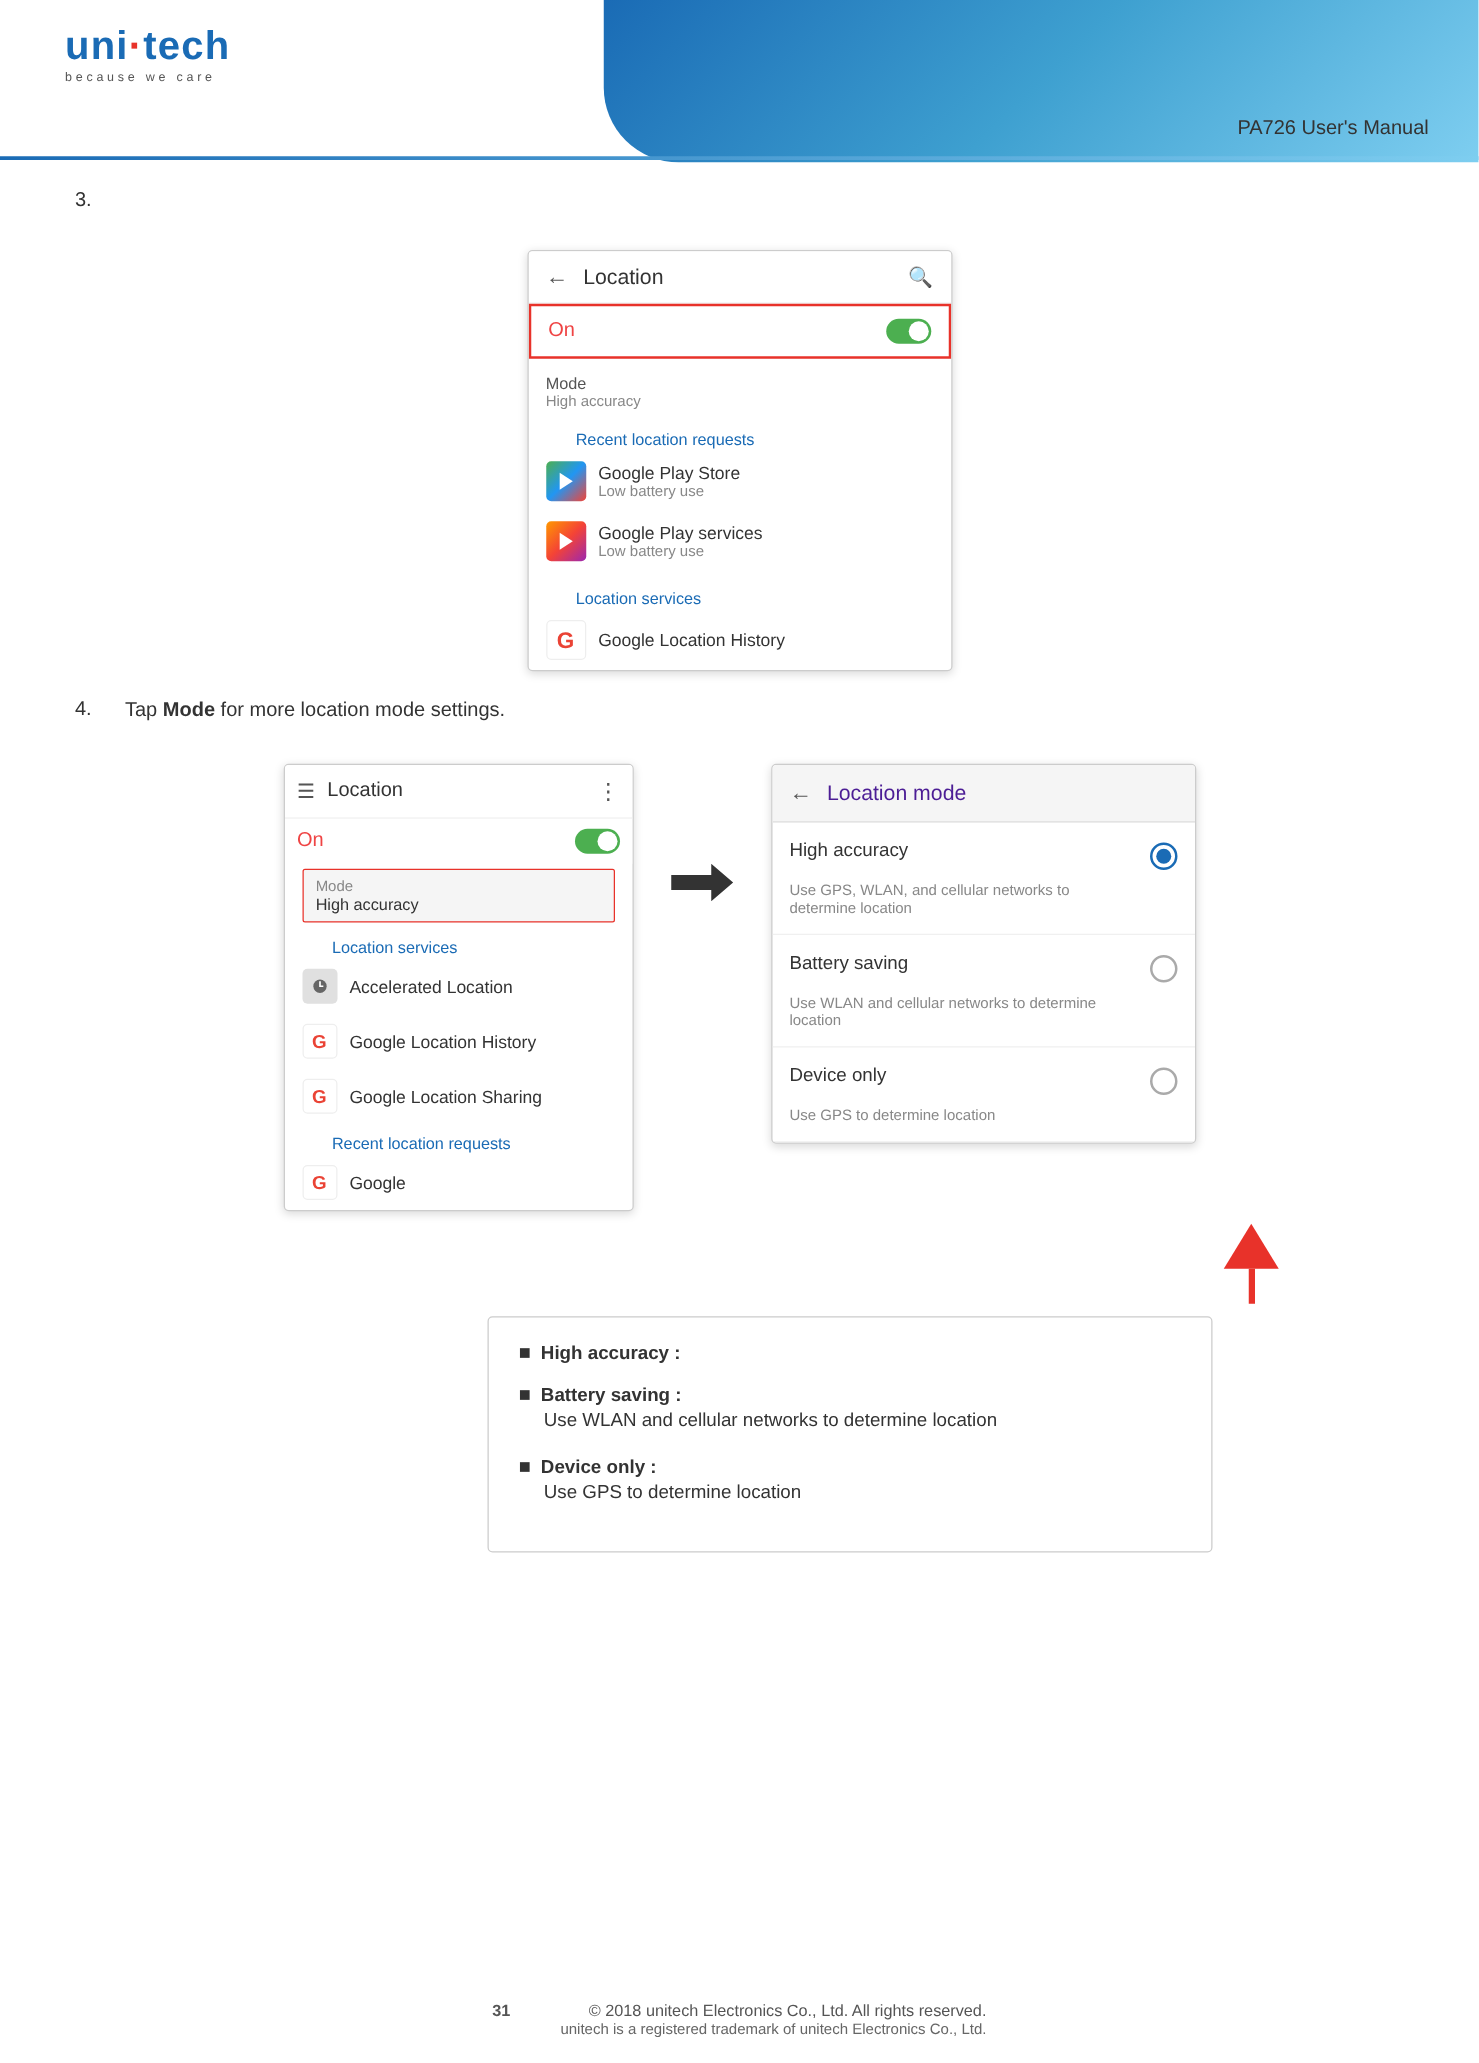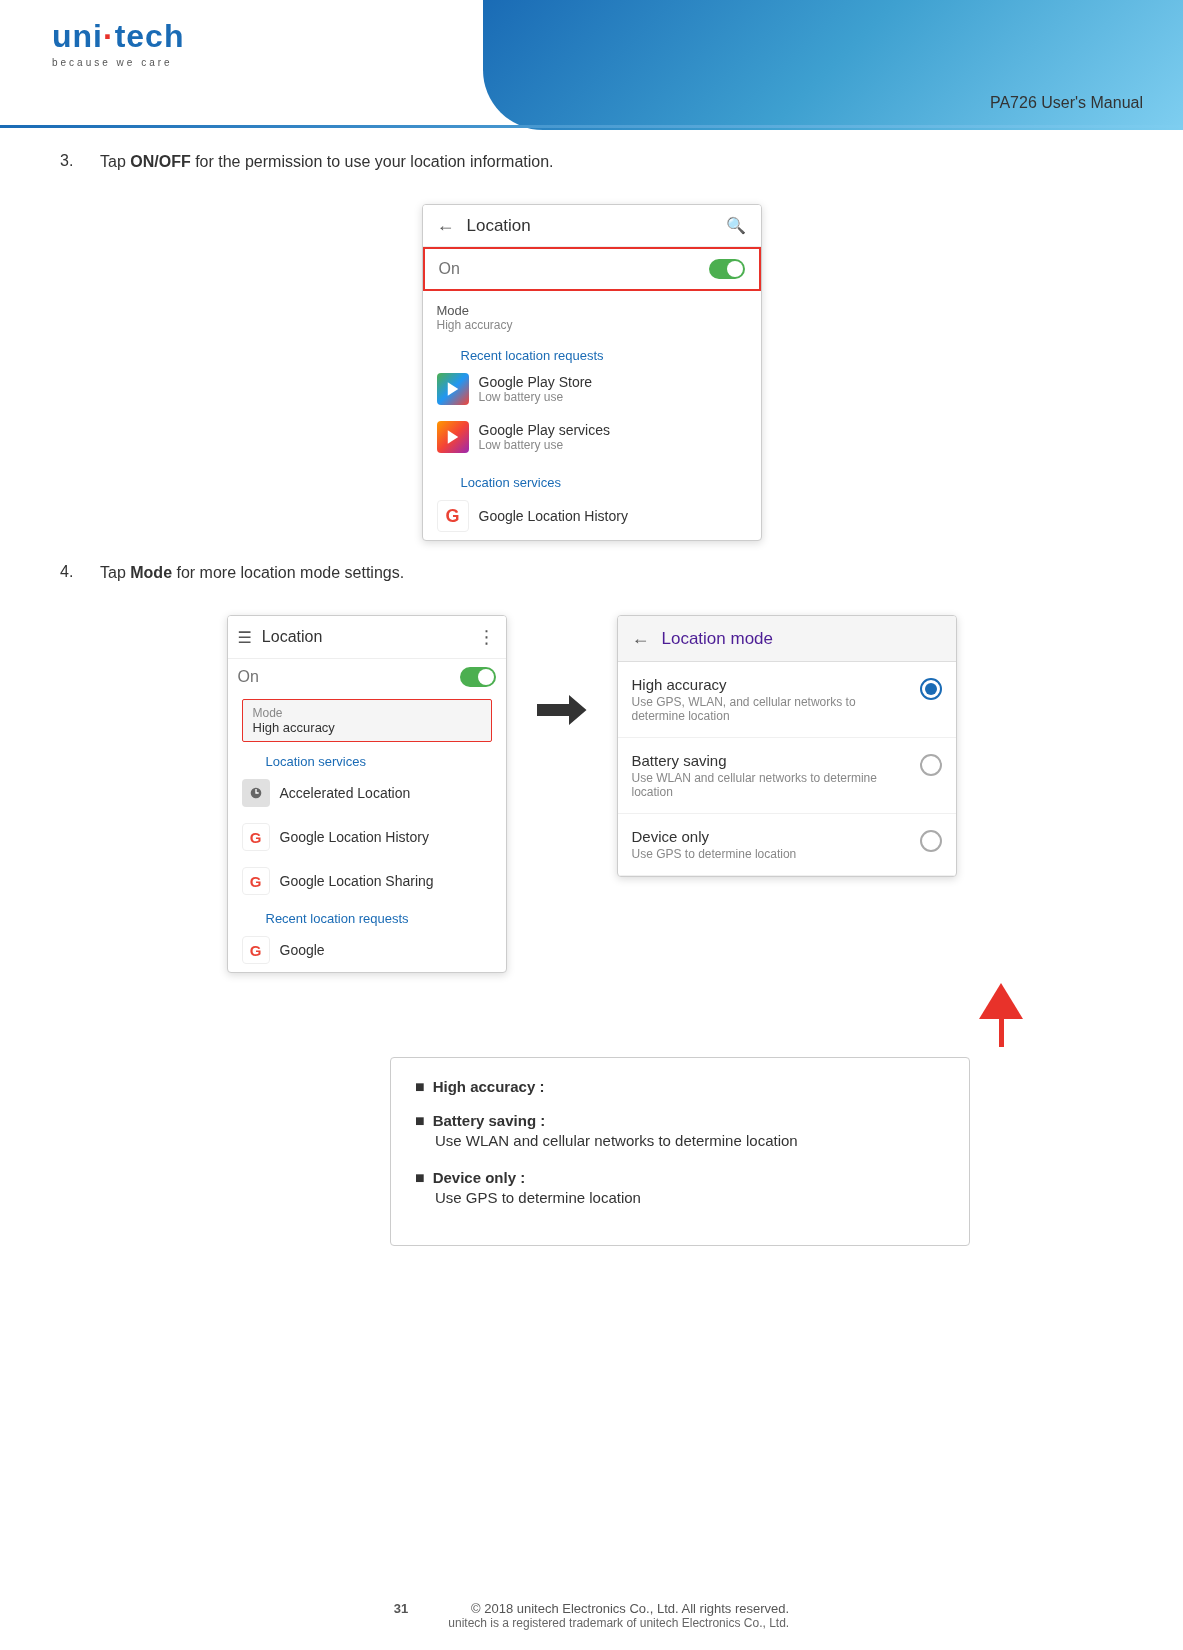--- a/index.html
+++ b/index.html
@@ -126,21 +126,21 @@
 
     .on-row {
       display: flex;
       align-items: center;
       padding: 10px 14px;
       border: 2px solid #e8322a;
       background: #fff;
     }
     .on-label {
       font-size: 16px;
-      color: #737373;
+      color: #ef4444;
       flex: 1;
     }
     .toggle-on {
       width: 36px;
       height: 20px;
       background: #4CAF50;
       border-radius: 10px;
       position: relative;
     }
     .toggle-on::after {
@@ -226,21 +226,21 @@
 
     
     .mode-option {
       display: flex;
       align-items: flex-start;
       padding: 14px 14px;
       border-bottom: 1px solid #f0f0f0;
     }
     .mode-option-text { flex: 1; }
     .mode-option-name { font-size: 15px; color: #333; font-weight: 500; }
-    .mode-option-sub { font-size: 12px; color: #888; margin-top: 2px; }
+    .mode-option-sub { font-size: 12px; color: #888; margin-top: 16px; }
     .radio-btn {
       width: 22px;
       height: 22px;
       border-radius: 50%;
       border: 2px solid #aaa;
       margin-left: 10px;
       margin-top: 2px;
       flex-shrink: 0;
       position: relative;
     }
@@ -378,23 +378,20 @@
     <div class="logo-tagline">because we care</div>
   </div>
   <div class="manual-title">PA726 User's Manual</div>
 </div>
 <div class="header-line"></div>
 
 <div class="content">
 
   <div class="step">
     <span class="step-num">3.</span>
-    <span class="step-text">
-      Tap <b>ON/OFF</b> for the permission to use your location information.
-    </span>
   </div>
 
   <div class="screenshots-row">
     <div class="phone-screen screen1">
 
       <div class="screen-header">
         <span class="back-arrow">←</span>
         <span class="screen-title">Location</span>
         <span class="search-icon">🔍</span>
       </div>

